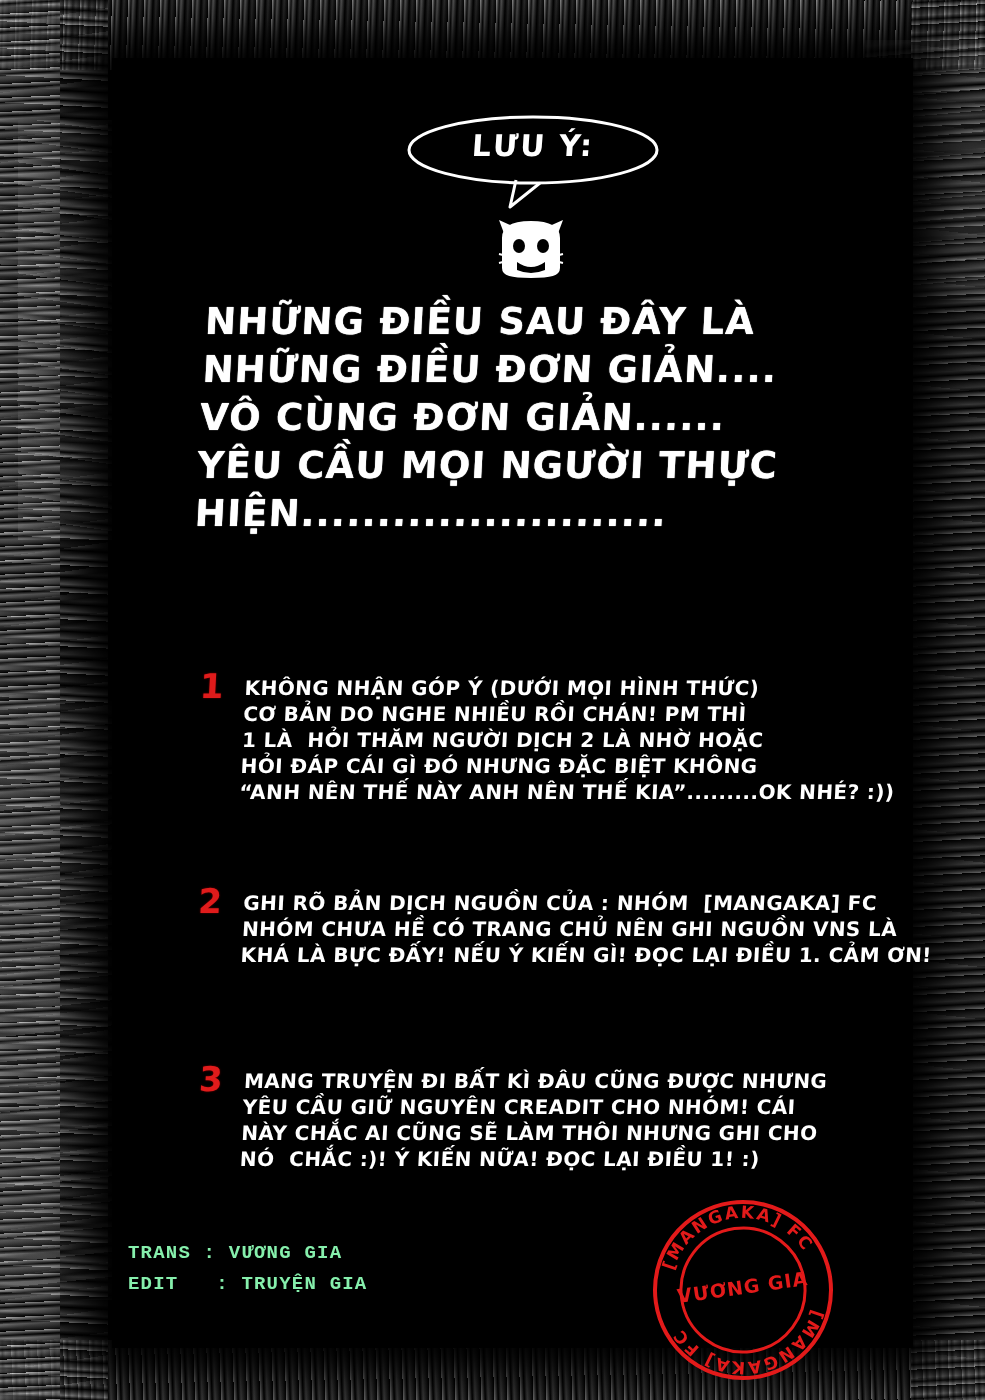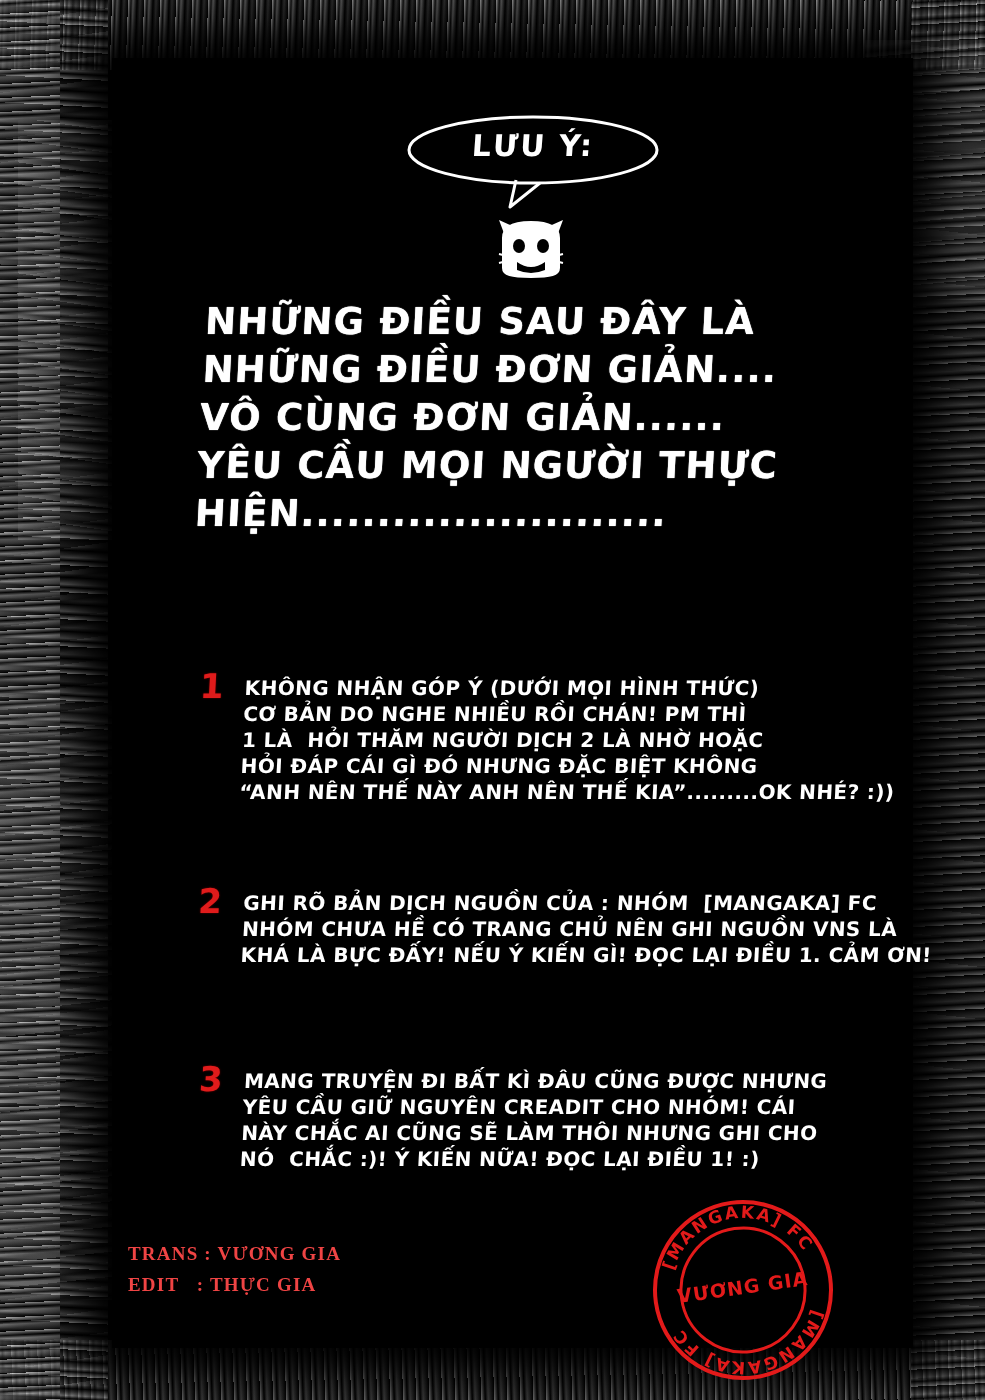--- a/index.html
+++ b/index.html
@@ -158,22 +158,22 @@
 
   #rule-1 { left: 242px; top: 675px; width: 660px; }
   #rule-2 { left: 242px; top: 890px; width: 680px; }
   #rule-3 { left: 242px; top: 1068px; width: 660px; }
 
   
   #credits {
     position: absolute;
     left: 128px;
     top: 1238px;
-    color: #ef4444;
-    font-family: Liberation Serif, serif;
+    color: #86efac;
+    font-family: Liberation Mono, monospace;
     font-weight: bold;
     font-size: 19px;
     line-height: 31px;
     letter-spacing: 1.2px;
   }
   #credits .cl { display: block; white-space: pre; }
 
   
   #stamp {
     position: absolute;
@@ -270,21 +270,21 @@
   <div class="rule" id="rule-3">
     <span class="num">3</span>
     <span class="ln">MANG TRUYỆN ĐI BẤT KÌ ĐÂU CŨNG ĐƯỢC NHƯNG</span>
     <span class="ln">YÊU CẦU GIỮ NGUYÊN CREADIT CHO NHÓM! CÁI</span>
     <span class="ln">NÀY CHẮC AI CŨNG SẼ LÀM THÔI NHƯNG GHI CHO</span>
     <span class="ln">NÓ  CHẮC :)! Ý KIẾN NỮA! ĐỌC LẠI ĐIỀU 1! :)</span>
   </div>
 
   <div id="credits">
     <span class="cl">TRANS : VƯƠNG GIA</span>
-    <span class="cl">EDIT   : THỰC GIA</span>
+    <span class="cl">EDIT   : TRUYỆN GIA</span>
   </div>
 
   <div id="stamp">
     <svg class="stamp-ring-text" viewBox="0 0 196 196">
       <circle cx="98" cy="98" r="88" fill="none" stroke="#e31a1a" stroke-width="4"></circle>
       <circle cx="98" cy="98" r="62" fill="none" stroke="#e31a1a" stroke-width="3"></circle>
       <path id="ringTop" d="M 26 98 A 72 72 0 0 1 170 98" fill="none"></path>
       <path id="ringBottom" d="M 170 98 A 72 72 0 0 1 26 98" fill="none"></path>
       <text>
         <textPath href="#ringTop" startOffset="50%" text-anchor="middle">[MANGAKA] FC</textPath>

